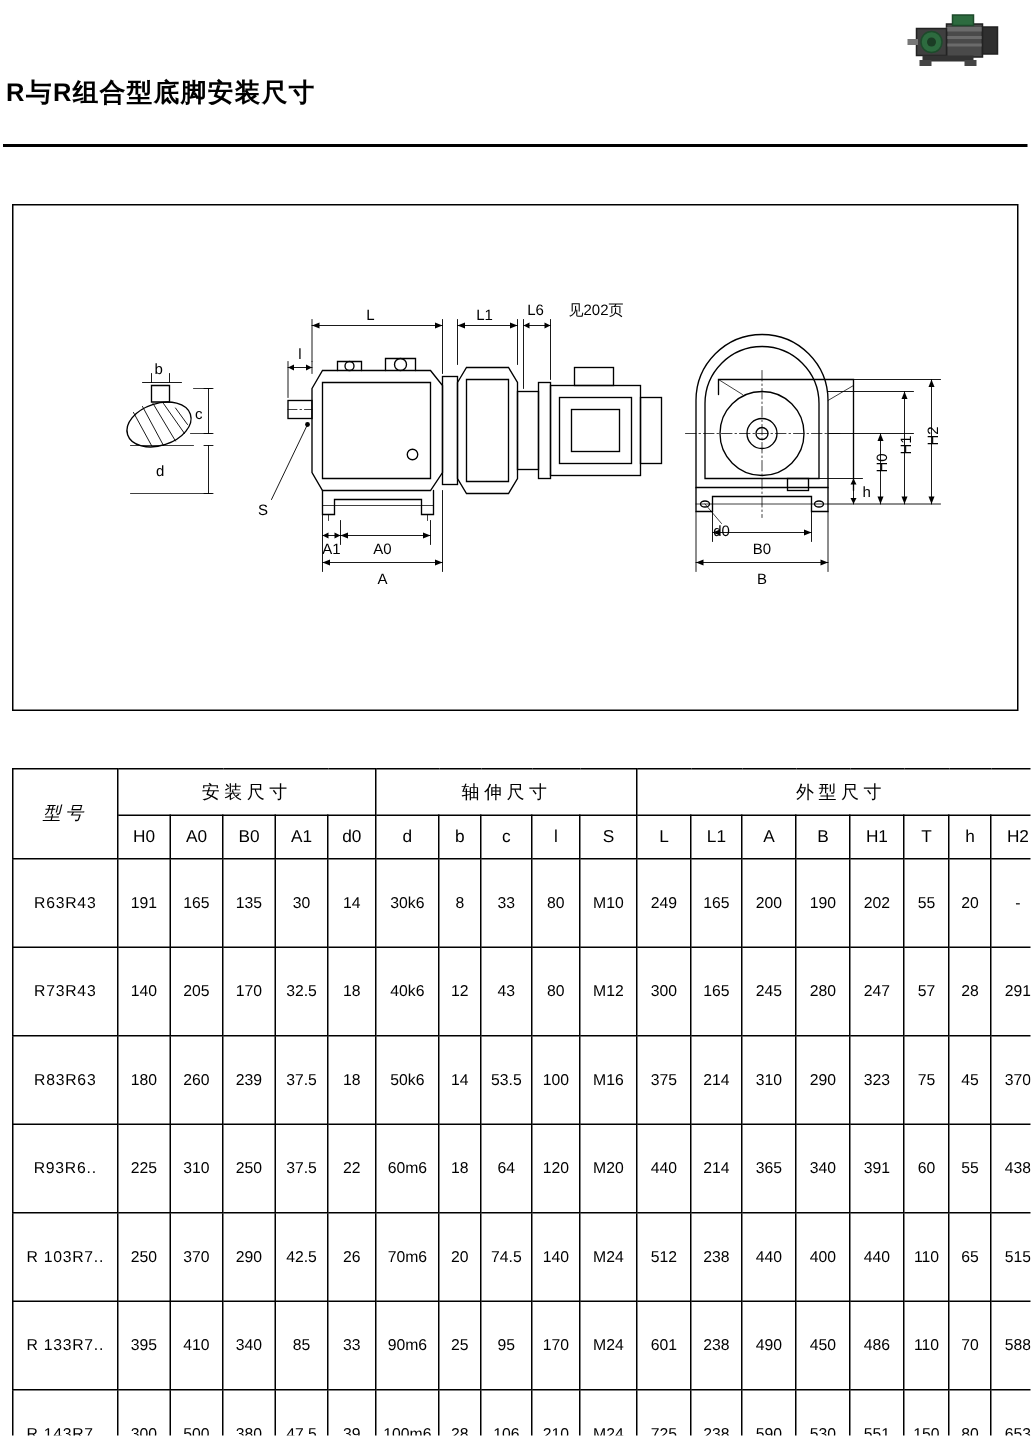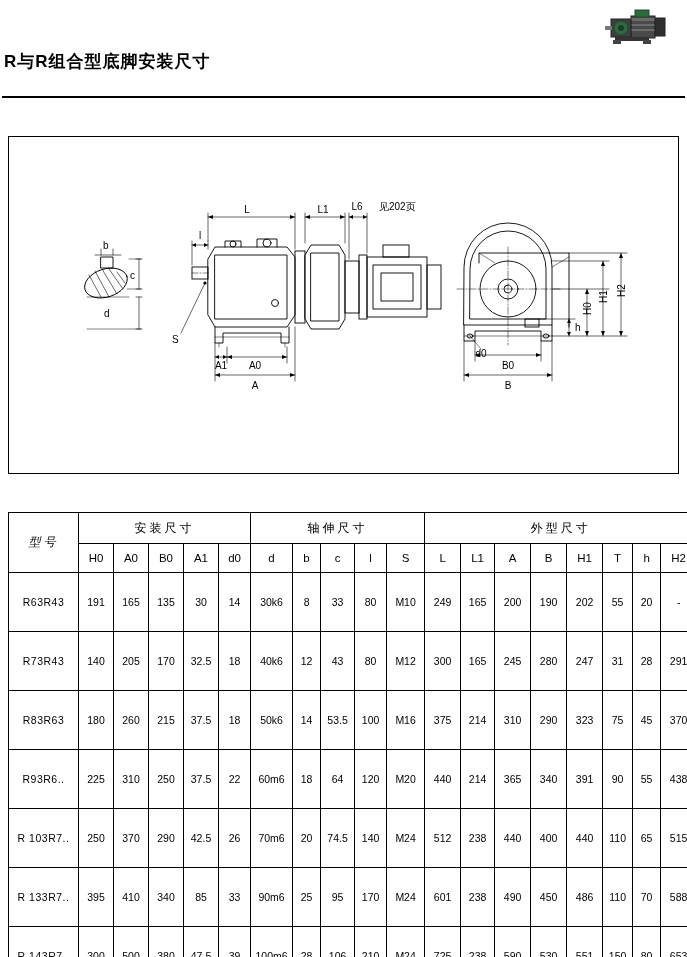--- a/index.html
+++ b/index.html
@@ -441,30 +441,30 @@
           <td>40k6</td>
           <td>12</td>
           <td>43</td>
           <td>80</td>
           <td>M12</td>
           <td>300</td>
           <td>165</td>
           <td>245</td>
           <td>280</td>
           <td>247</td>
-          <td>31</td>
+          <td>57</td>
           <td>28</td>
           <td>291</td>
         </tr>
 
         <tr class="data">
           <td class="model">R83R63</td>
           <td>180</td>
           <td>260</td>
-          <td>215</td>
+          <td>239</td>
           <td>37.5</td>
           <td>18</td>
           <td>50k6</td>
           <td>14</td>
           <td>53.5</td>
           <td>100</td>
           <td>M16</td>
           <td>375</td>
           <td>214</td>
           <td>310</td>
@@ -485,21 +485,21 @@
           <td>60m6</td>
           <td>18</td>
           <td>64</td>
           <td>120</td>
           <td>M20</td>
           <td>440</td>
           <td>214</td>
           <td>365</td>
           <td>340</td>
           <td>391</td>
-          <td>90</td>
+          <td>60</td>
           <td>55</td>
           <td>438</td>
         </tr>
 
         <tr class="data">
           <td class="model">R 103R7..</td>
           <td>250</td>
           <td>370</td>
           <td>290</td>
           <td>42.5</td>

